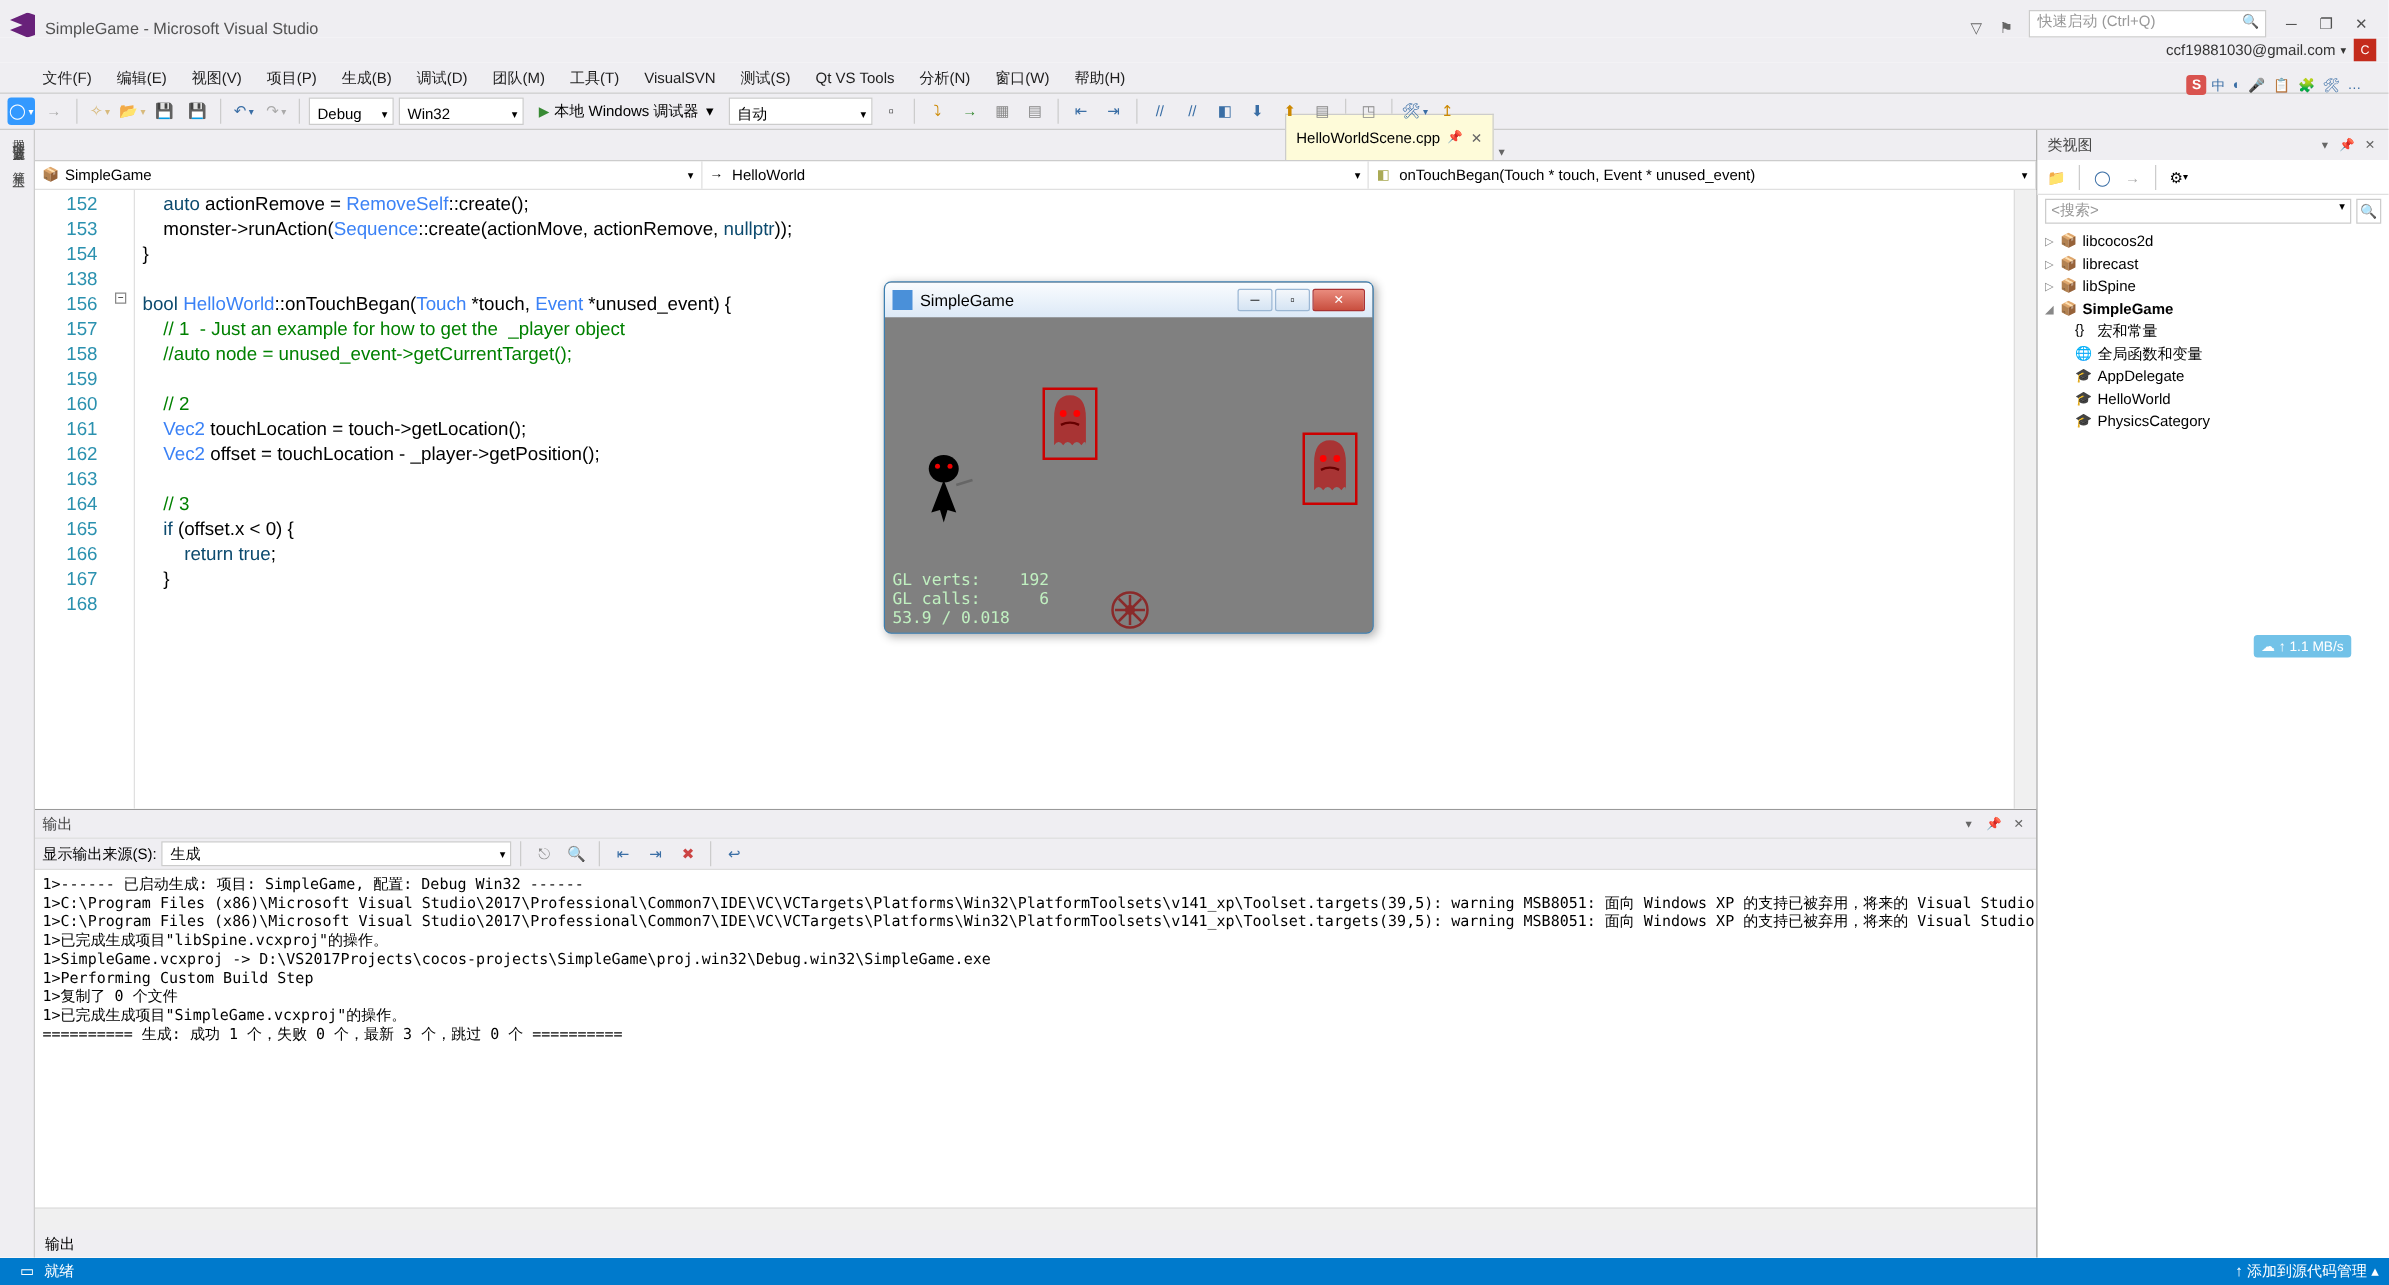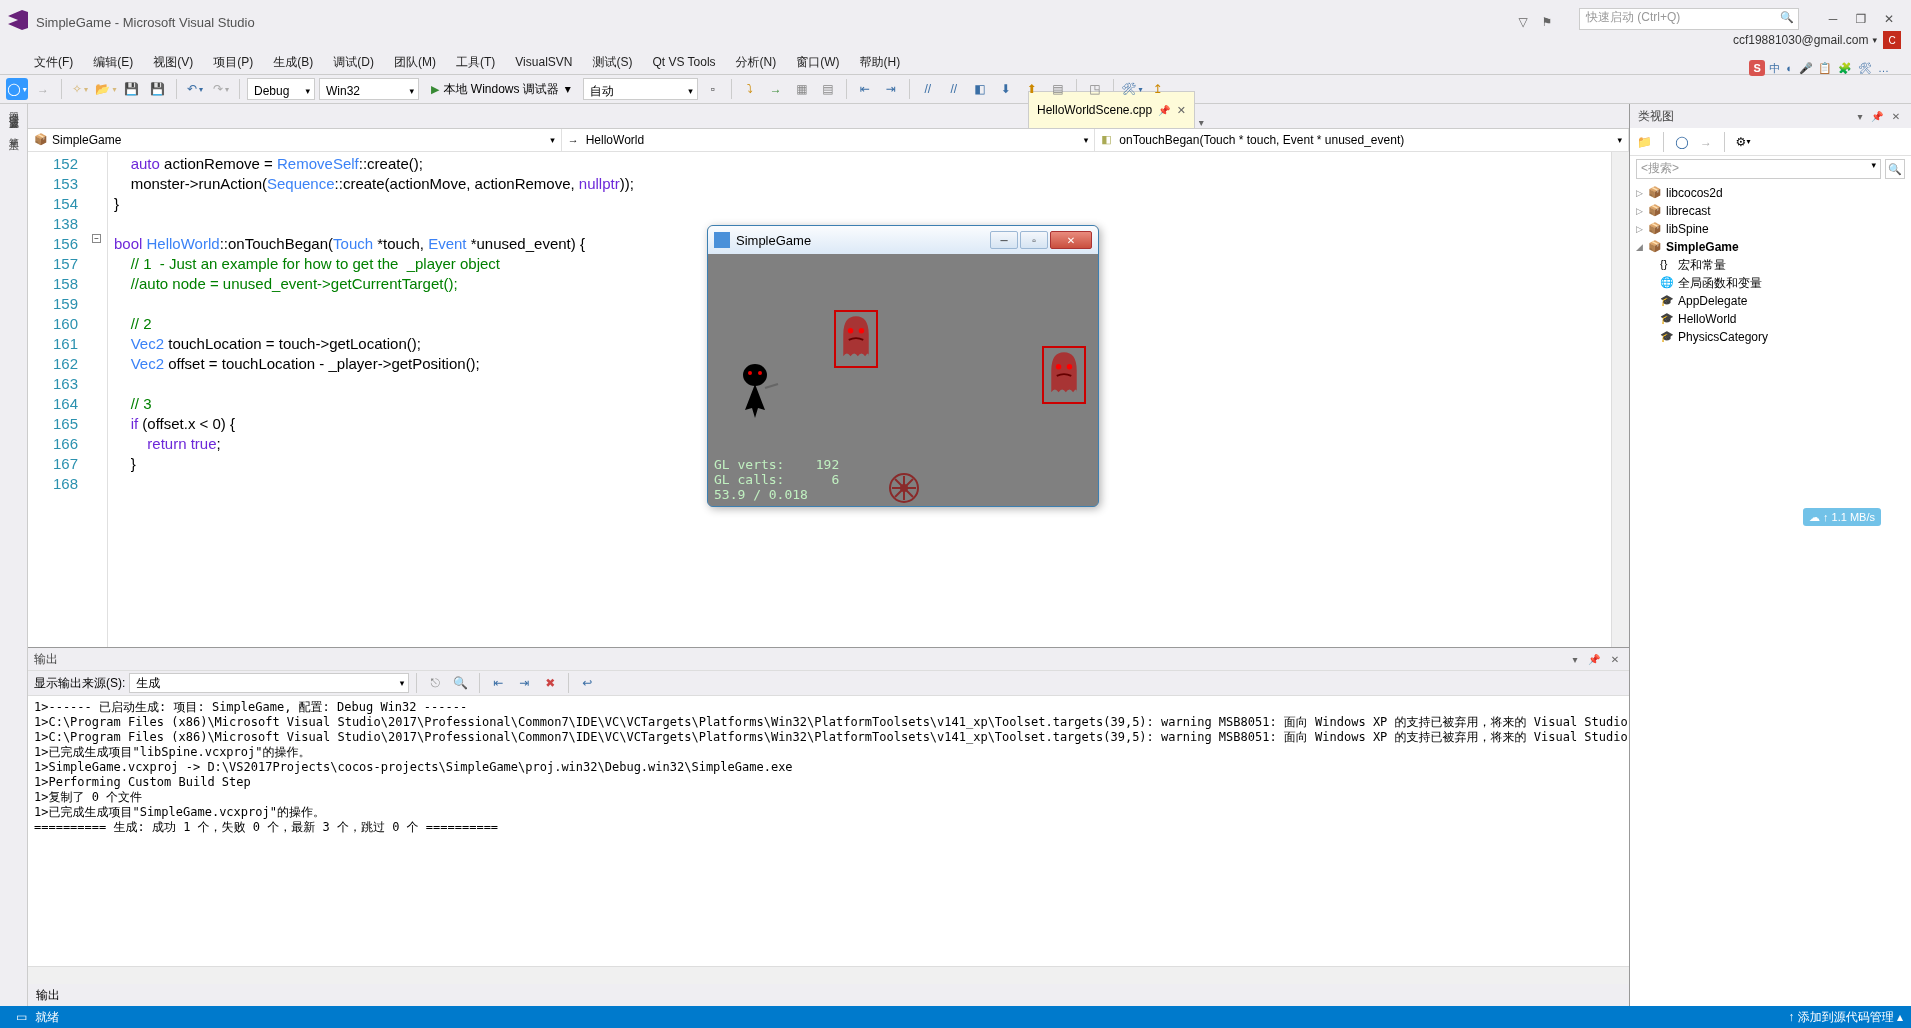--- a/index.html
+++ b/index.html
@@ -4,21 +4,21 @@
 <style>
 * { margin: 0; padding: 0; box-sizing: border-box; font-family: "Segoe UI", "Microsoft YaHei", sans-serif; }
 body { width: 1911px; height: 1028px; background: #fff; font-size: 12px; overflow: hidden; position: relative; }
 
 
 .title-bar { height: 30px; background: #efeef2; display: flex; align-items: flex-end; padding: 0 8px; color: #525252; }
 .title-bar .vs-logo { width: 20px; height: 20px; background: #68217a; clip-path: polygon(0 30%, 70% 0, 100% 10%, 100% 90%, 70% 100%, 0 70%, 50% 50%); margin-right: 8px; }
 .title-bar .title { flex: 0 0 auto; font-size: 13px; }
 .title-bar .spacer { flex: 1; }
 .title-bar .tb-ic { width: 16px; height: 16px; margin: 0 4px; display: inline-flex; align-items: center; justify-content: center; color: #666; }
-.title-bar .search-box { width: 220px; height: 22px; border: 1px solid #ccc; background: #fff; padding: 0 6px; font-size: 12px; margin: 0 20px; position: relative; }
+.title-bar .search-box { width: 190px; height: 22px; border: 1px solid #ccc; background: #fff; padding: 0 6px; font-size: 12px; margin: 0 6px; position: relative; }
 .title-bar .search-box::after { content: "🔍"; position: absolute; right: 4px; top: 2px; font-size: 11px; color: #999; }
 .win-btn { width: 28px; height: 22px; display: inline-flex; align-items: center; justify-content: center; cursor: pointer; }
 .account-row { height: 20px; background: #efeef2; display: flex; justify-content: flex-end; align-items: center; padding-right: 10px; color: #333; font-size: 12px; }
 .avatar { width: 18px; height: 18px; background: #c42b1c; color:#fff; display:inline-flex; align-items:center; justify-content:center; margin-left:6px; font-size:10px; }
 
 
 .menu-bar { height: 24px; background: #efeef2; display: flex; align-items: center; padding: 0 24px; }
 .menu-bar .item { padding: 3px 10px; color: #1e1e1e; cursor: pointer; font-size: 12px; }
 
 
@@ -47,21 +47,21 @@
 .nav-combo { flex: 1; border-right: 1px solid #e0e0e0; padding: 0 6px; display: flex; align-items: center; font-size: 12px; position: relative; }
 .nav-combo .ic { width: 14px; height: 14px; margin-right: 4px; font-size:11px; }
 .nav-combo::after { content: "▾"; position: absolute; right: 6px; font-size: 9px; }
 
 .code-area { flex: 1; display: flex; background: #fff; overflow: hidden; font-family: Consolas, monospace; font-size: 15px; position: relative; }
 .gutter { width: 60px; background: #fff; text-align: right; padding-right: 10px; color: #2b91af; line-height: 20px; padding-top: 2px; }
 .gutter div { height: 20px; }
 .margin { width: 20px; background: #fff; border-right: 1px solid #e0e0e0; position: relative; }
 .margin .outline { position: absolute; left: 4px; width: 9px; height: 9px; border: 1px solid #888; background: #fff; font-size: 8px; line-height: 7px; text-align: center; }
 .code-lines { flex: 1; padding: 2px 6px; line-height: 20px; white-space: pre; color: #000; }
-.code-lines .kw { color: #6d28d9; }
+.code-lines .kw { color: #0c4a6e; }
 .code-lines .ty { color: #3b82f6; }
 .code-lines .cm { color: #008000; }
 .code-vscroll { width: 18px; background: #f0f0f0; border-left: 1px solid #ddd; }
 
 
 .output-panel { border-top: 1px solid #999; display: flex; flex-direction: column; }
 .out-header { height: 22px; background: #efeef2; display: flex; align-items: center; padding: 0 6px; font-size: 12px; color:#444; }
 .out-header .title { font-weight: normal; }
 .out-header .sp { flex: 1; }
 .out-header .hbtn { width: 16px; height: 16px; margin-left: 4px; display:inline-flex; align-items:center; justify-content:center; font-size:10px; color:#666; cursor:pointer; }

